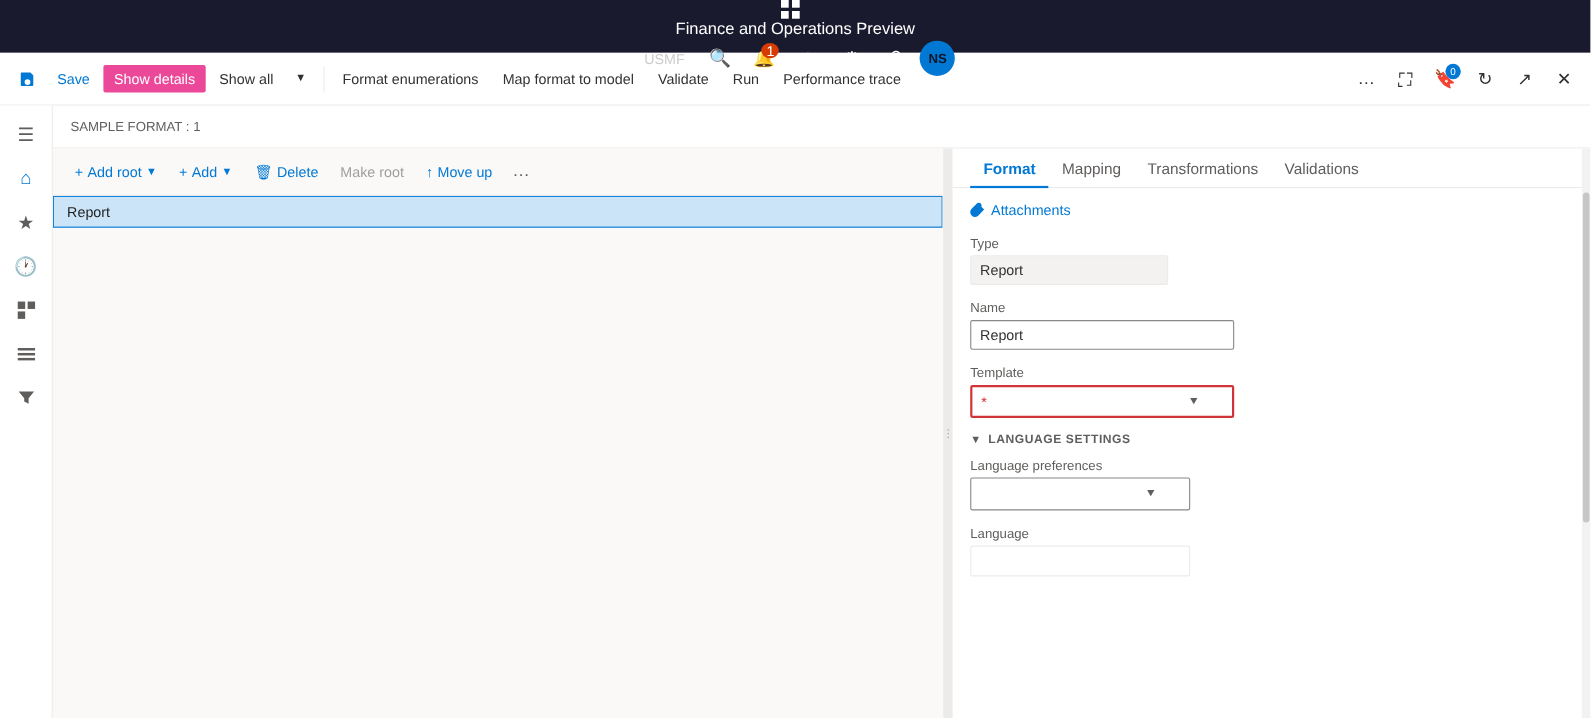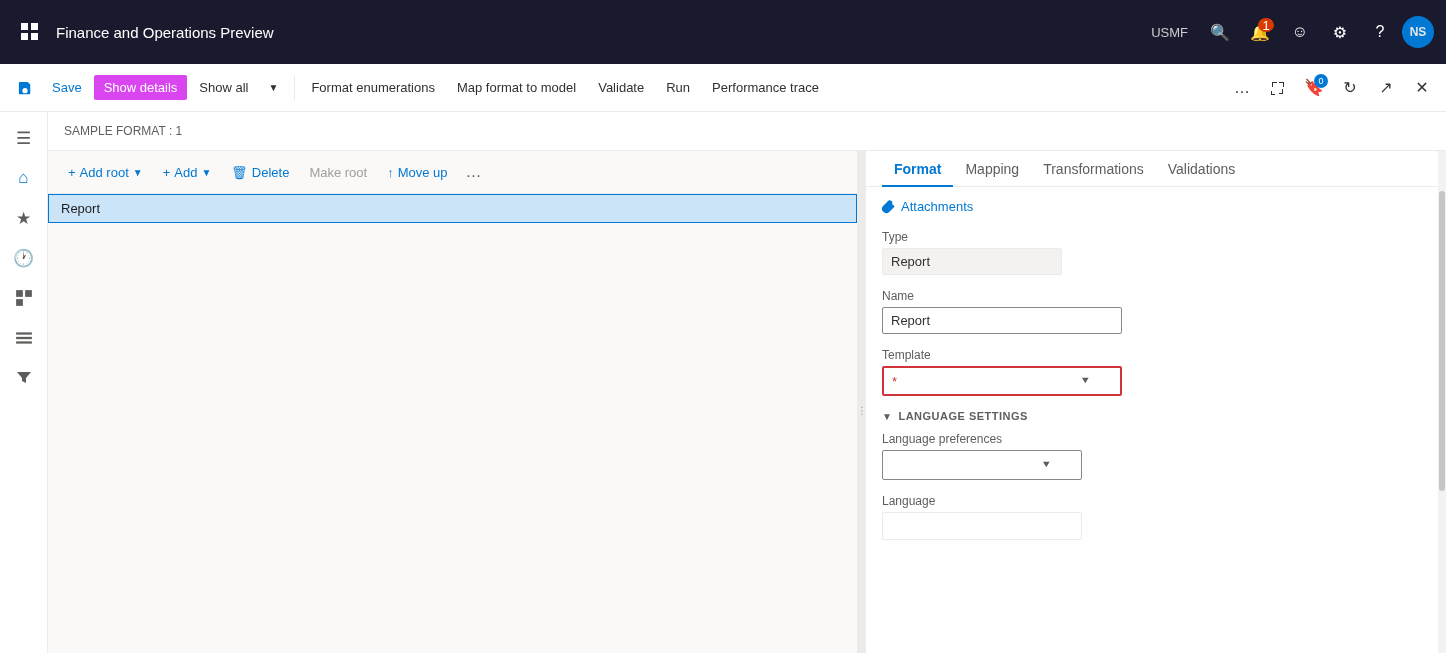--- a/index.html
+++ b/index.html
@@ -1,40 +1,41 @@
 <!DOCTYPE html>
 <html><head>
   <meta charset="utf-8">
   <style>
     * { box-sizing: border-box; margin: 0; padding: 0; }
     body { font-family: 'Segoe UI', sans-serif; font-size: 14px; background: #fff; overflow: hidden; }
 
     
     .title-bar {
       background: #1a1a2e;
-      height: 64px;
+      height: 48px;
       display: flex;
       align-items: center;
       color: #fff;
       padding: 0 12px;
+      flex-direction: column;
     }
     .title-bar-apps {
       width: 36px; height: 36px; display: flex; align-items: center; justify-content: center; cursor: pointer; margin-right: 8px;
     }
     .title-bar-title { font-size: 15px; font-weight: 400; flex: 1; }
     .title-bar-right { display: flex; align-items: center; gap: 4px; }
     .title-bar-right span { padding: 6px 8px; cursor: pointer; font-size: 13px; }
     .title-bar-right .usmf { margin-right: 4px; }
     .icon-btn {
       width: 36px; height: 36px; display: flex; align-items: center; justify-content: center;
       border-radius: 2px; cursor: pointer; color: #fff; font-size: 16px;
     }
     .avatar-btn {
       width: 32px; height: 32px; border-radius: 50%; background: #0078d4;
-      display: flex; align-items: center; justify-content: center; color: #e5e5e5; font-size: 12px; font-weight: 600; cursor: pointer;
+      display: flex; align-items: center; justify-content: center; color: #0f172a; font-size: 12px; font-weight: 600; cursor: pointer;
     }
     .notif-badge { position: relative; }
     .badge { position: absolute; top: 4px; right: 4px; background: #d83b01; color: #fff; font-size: 9px; border-radius: 50%; width: 14px; height: 14px; display: flex; align-items: center; justify-content: center; }
 
     
     .toolbar {
       height: 48px;
       background: #fff;
       border-bottom: 1px solid #edebe9;
       display: flex;
@@ -47,21 +48,21 @@
       border: none;
       background: transparent;
       cursor: pointer;
       font-size: 13px;
       color: #323130;
       display: flex; align-items: center; gap: 20px;
       border-radius: 2px;
       white-space: nowrap;
     }
     .toolbar-btn.primary {
-      background: #d946ef;
+      background: #ec4899;
       color: #fff;
     }
     .toolbar-separator { width: 1px; height: 24px; background: #edebe9; margin: 0 4px; }
     .toolbar-right { margin-left: auto; display: flex; align-items: center; gap: 4px; }
     .toolbar-icon-btn {
       width: 32px; height: 32px; display: flex; align-items: center; justify-content: center;
       border: none; background: transparent; cursor: pointer; border-radius: 2px; color: #323130; font-size: 16px;
     }
     .notif-toolbar { position: relative; }
     .notif-toolbar .badge { background: #0078d4; top: 2px; right: 2px; }

